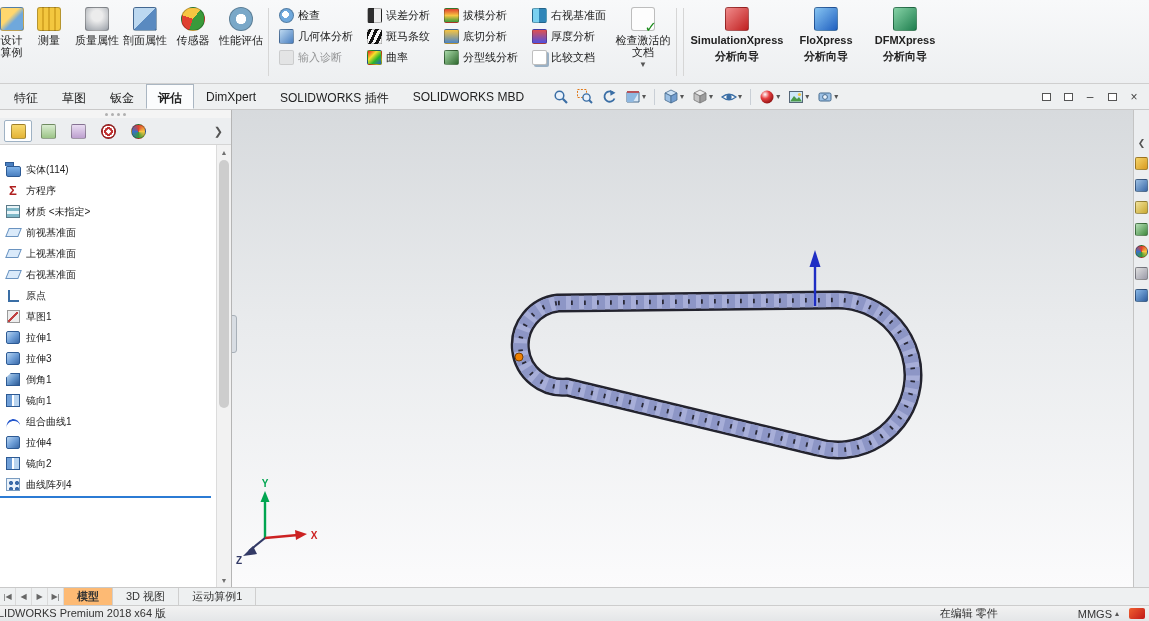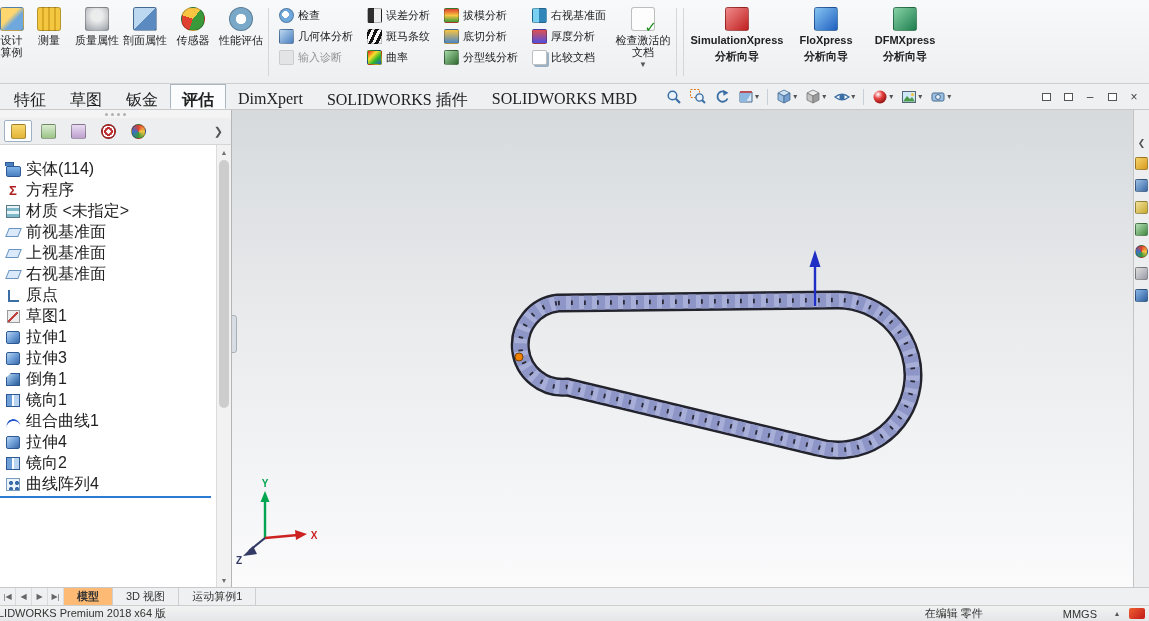--- a/index.html
+++ b/index.html
@@ -45,21 +45,21 @@
   .si-curv{background:linear-gradient(135deg,#e82020,#f7e02a 35%,#2ab52a 65%,#2a58d8);}
   .si-draft{background:linear-gradient(180deg,#e04030,#f7c542 50%,#3a9a3a);}
   .si-under{background:linear-gradient(180deg,#f7c542,#4a84c8);}
   .si-parting{background:linear-gradient(135deg,#a8d8a8,#2f6a2f);}
   .si-sym{background:linear-gradient(90deg,#7ad0f0 50%,#2f86b8 50%);}
   .si-thick{background:linear-gradient(180deg,#e05050,#5050e0);}
   .si-compare{background:#ffffff;box-shadow:2px 2px 0 #9ab0c4;}
 
   
   .tabbar{height:26px;display:flex;align-items:stretch;background:#eef0f1;border-bottom:1px solid #c9c9c9;padding-left:2px;}
-  .tab{padding:5px 11px 4px;font-size:16px;cursor:pointer;border:1px solid transparent;white-space:nowrap;font-family:Liberation Serif, serif;}
+  .tab{padding:5px 11px 4px;font-size:12px;cursor:pointer;border:1px solid transparent;white-space:nowrap;}
   .tab.active{background:#fbfcfd;border-color:#aab6c2;border-bottom-color:#fbfcfd;font-weight:bold;}
   .hud{display:flex;align-items:center;gap:2px;margin-left:14px;}
   .hicon{display:flex;align-items:center;gap:1px;padding:2px 3px;border-radius:2px;cursor:pointer;}
   .hsep{width:1px;height:16px;background:#c9cfd6;margin:0 3px;}
   .winbtns{margin-left:auto;display:flex;align-items:center;gap:4px;padding:0 6px;color:#444;}
   .wb{width:18px;height:18px;display:flex;align-items:center;justify-content:center;font-size:12px;cursor:pointer;border-radius:2px;}
   .wbbox{display:inline-block;width:9px;height:8px;border:1px solid #555;background:#fff;}
 
   
   .main{display:flex;height:477px;align-items:stretch;}
@@ -73,21 +73,21 @@
   .pt-fm{background:linear-gradient(#f7d96e,#e4b437);}
   .pt-pm{background:linear-gradient(#d9ecd0,#9cc487);}
   .pt-cm{background:linear-gradient(#e9dcf2,#bda0cf);}
   .pt-dx{background:radial-gradient(circle,#fff 22%,#c03030 25% 45%,#fff 48% 62%,#c03030 65%);border-radius:50%;}
   .pt-dm{background:conic-gradient(#e04030,#f7c542,#3a9a3a,#3a6ec8,#e04030);border-radius:50%;}
   .pchev{margin-left:auto;color:#555;font-size:11px;cursor:pointer;padding:0 4px;}
   .treewrap{flex:1;background:#ffffff;position:relative;overflow:hidden;}
   .tree{padding:14px 16px 0 5px;}
   .trow{display:flex;align-items:center;gap:5px;height:21px;cursor:pointer;white-space:nowrap;}
   .tic{width:16px;height:16px;flex:none;position:relative;display:flex;align-items:center;justify-content:center;}
-  .tlb{font-size:16px;}
+  .tlb{font-size:10px;}
   .rollback{height:0;border-bottom:2px solid #2b7bd4;margin:1px 0 0 -5px;width:211px;}
   .i-folder{background:linear-gradient(#7eb2e8,#4a7fc0);border:1px solid #2d5a94;border-radius:1px 2px 2px 2px;width:15px;height:11px;margin-top:3px;}
   .i-folder::before{content:"";position:absolute;top:0px;left:0;width:7px;height:3px;background:#4a7fc0;border:1px solid #2d5a94;border-bottom:0;}
   .i-eq::before{content:"Σ";color:#b02020;font-weight:bold;font-size:13px;}
   .i-mat{background:repeating-linear-gradient(0deg,#7fb8c8 0 3px,#e8f4f8 3px 6px);border:1px solid #5a7a88;width:14px;height:13px;}
   .i-plane{background:rgba(150,195,240,.35);border:1px solid #6a93c0;transform:skewX(-22deg);width:13px;height:9px;}
   .i-origin::before{content:"";position:absolute;left:3px;bottom:2px;width:9px;height:10px;border-left:2px solid #3a6ea5;border-bottom:2px solid #3a6ea5;}
   .i-sketch{background:#ededed;border:1px solid #9a9a9a;width:13px;height:13px;}
   .i-sketch::before{content:"";position:absolute;inset:3px;background:linear-gradient(135deg,transparent 42%,#c04040 42% 58%,transparent 58%);}
   .i-ext{background:linear-gradient(135deg,#b8d4f0,#6f9fd8 50%,#3b6aa8);border:1px solid #2d5a94;border-radius:2px;width:14px;height:13px;}
@@ -116,21 +116,21 @@
 
   
   .bottombar{height:18px;display:flex;align-items:stretch;background:#eef0f1;border-top:1px solid #c9c9c9;font-size:11px;}
   .bnav{width:16px;display:flex;align-items:center;justify-content:center;color:#666;font-size:8px;cursor:pointer;border-right:1px solid #dadada;}
   .btab{padding:2px 13px;display:flex;align-items:center;cursor:pointer;border-right:1px solid #cfcfcf;color:#333;}
   .btab.active{background:#fdba74;font-weight:bold;}
   .statusbar{height:16px;display:flex;align-items:center;background:linear-gradient(#f2f2f2,#e4e6e8);border-top:1px solid #cdcdcd;font-size:11px;color:#333;padding:0 4px;}
   .sb-left{margin-left:-6px;white-space:nowrap;}
   .sb-right{margin-left:auto;display:flex;align-items:center;gap:6px;}
   .sb-edit{margin-right:70px;}
-  .sb-units{display:flex;align-items:center;gap:18px;cursor:pointer;padding:0 4px;}
+  .sb-units{display:flex;align-items:center;gap:3px;cursor:pointer;padding:0 4px;}
   .sb-logo{width:16px;height:11px;border-radius:2px;background:linear-gradient(135deg,#f06030,#c01818);cursor:pointer;}
 </style>
 </head>
 <body>
 
 <div class="app">
 
   <div class="ribbon">
     <div class="rb-big cut">
       <span class="ic24 bi-ds"></span>

